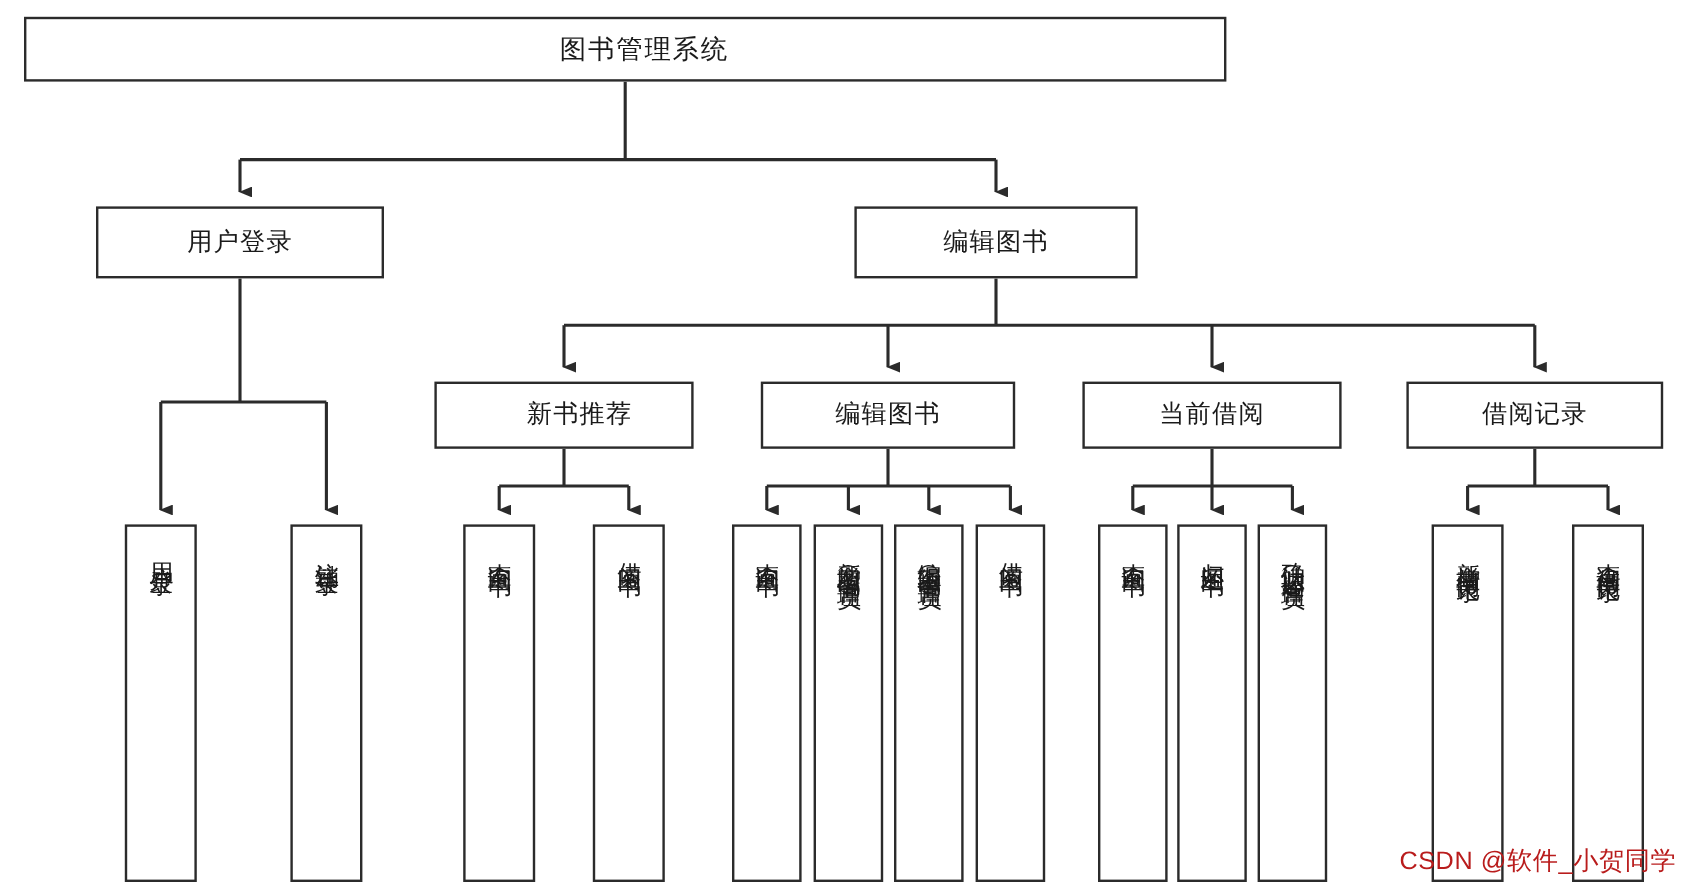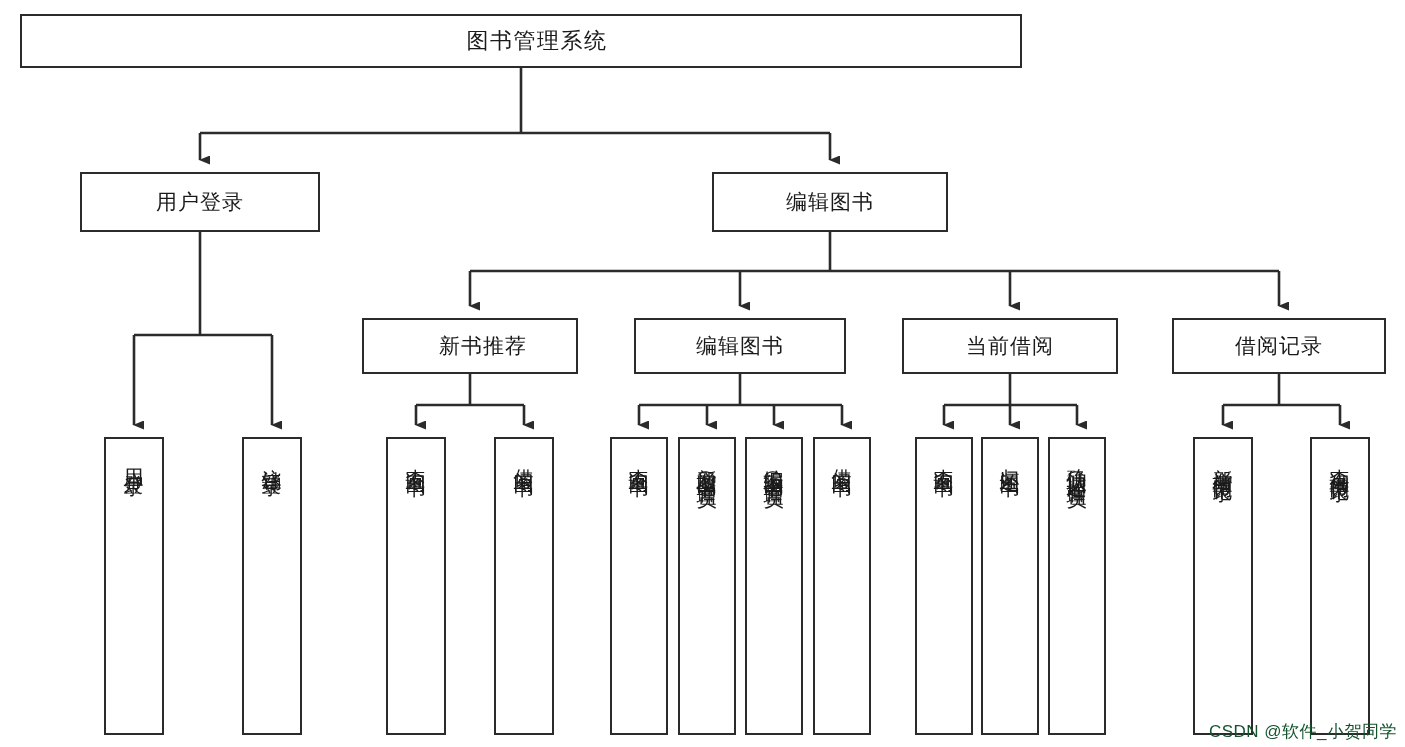--- a/index.html
+++ b/index.html
@@ -60,23 +60,23 @@
   .node.vert .node-label {
     writing-mode: vertical-rl;
     text-orientation: upright;
     font-size: 20px;
     letter-spacing: 3px;
     line-height: 1;
   }
   #watermark {
     position: absolute;
     right: 8px;
-    bottom: 4px;
-    font-size: 17px;
-    color: #14532d;
+    bottom: 16px;
+    font-size: 21px;
+    color: #b91c1c;
     letter-spacing: 0.5px;
     white-space: nowrap;
     user-select: none;
   }
 </style>
 </head>
 <body>
 
 <div id="diagram-root">
 

